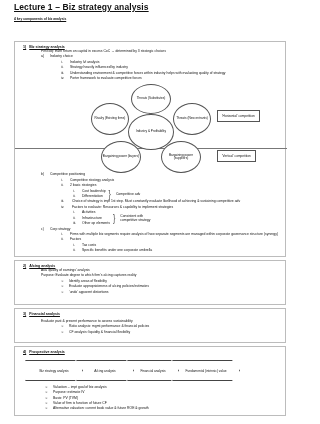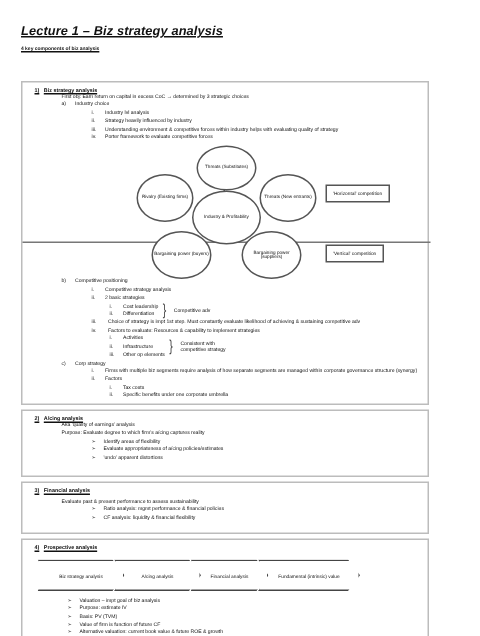--- a/index.html
+++ b/index.html
@@ -1,20 +1,20 @@
 <!DOCTYPE html>
 <html><head>
 <meta charset="utf-8">
 <style>
   html,body{margin:0;padding:0;background:#fff;}
   body{width:300px;height:424px;overflow:hidden;
        font-family:"Liberation Sans",sans-serif;color:#111;}
   .page{position:relative;width:300px;height:424px;padding:0;box-sizing:border-box;}
   .title{font-size:8.5px;font-weight:bold;text-decoration:underline;
-         margin:15px 0 0 14px;letter-spacing:.1px;font-style:italic;}
+         margin:2px 0 0 14px;letter-spacing:.1px;}
   .subtitle{font-size:3.3px;font-weight:bold;text-decoration:underline;
             margin:5px 0 0 14px;}
   .section{position:absolute;left:14px;width:272px;border:.5px solid #bcbcbc;
            box-sizing:border-box;}
   .s1{top:39px;height:216px;}
   .s2{top:258px;height:45px;}
   .s3{top:306px;height:35px;}
   .s4{top:344px;height:70px;}
   .num{font-size:3.6px;font-weight:bold;text-decoration:underline;}
   .numrow{display:flex;gap:3px;padding:3px 0 0 8px;}

